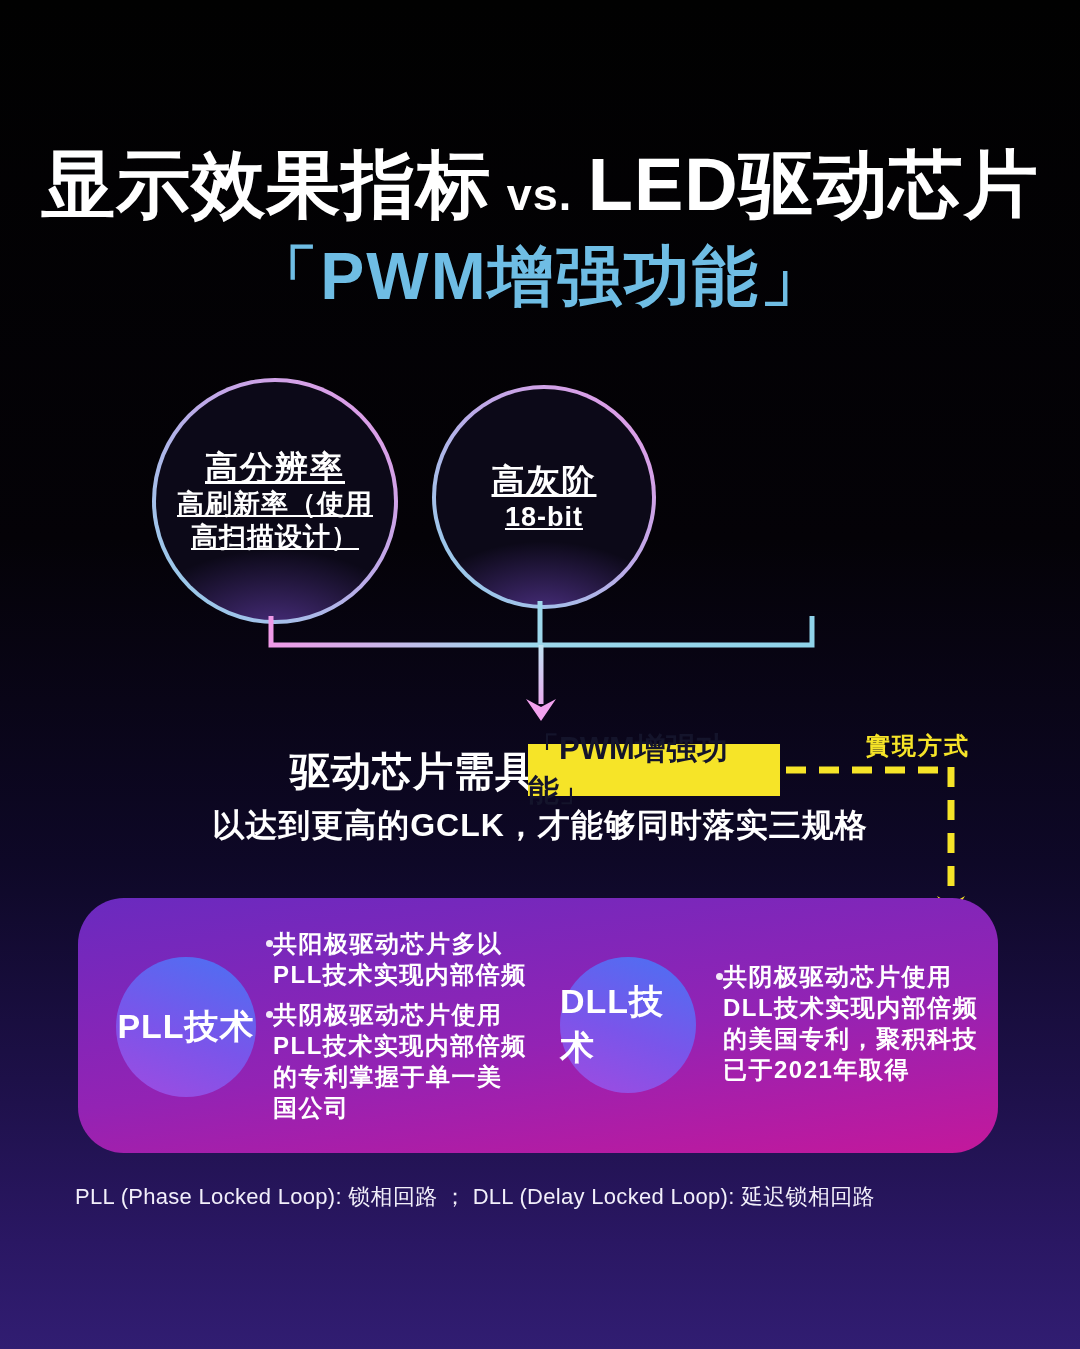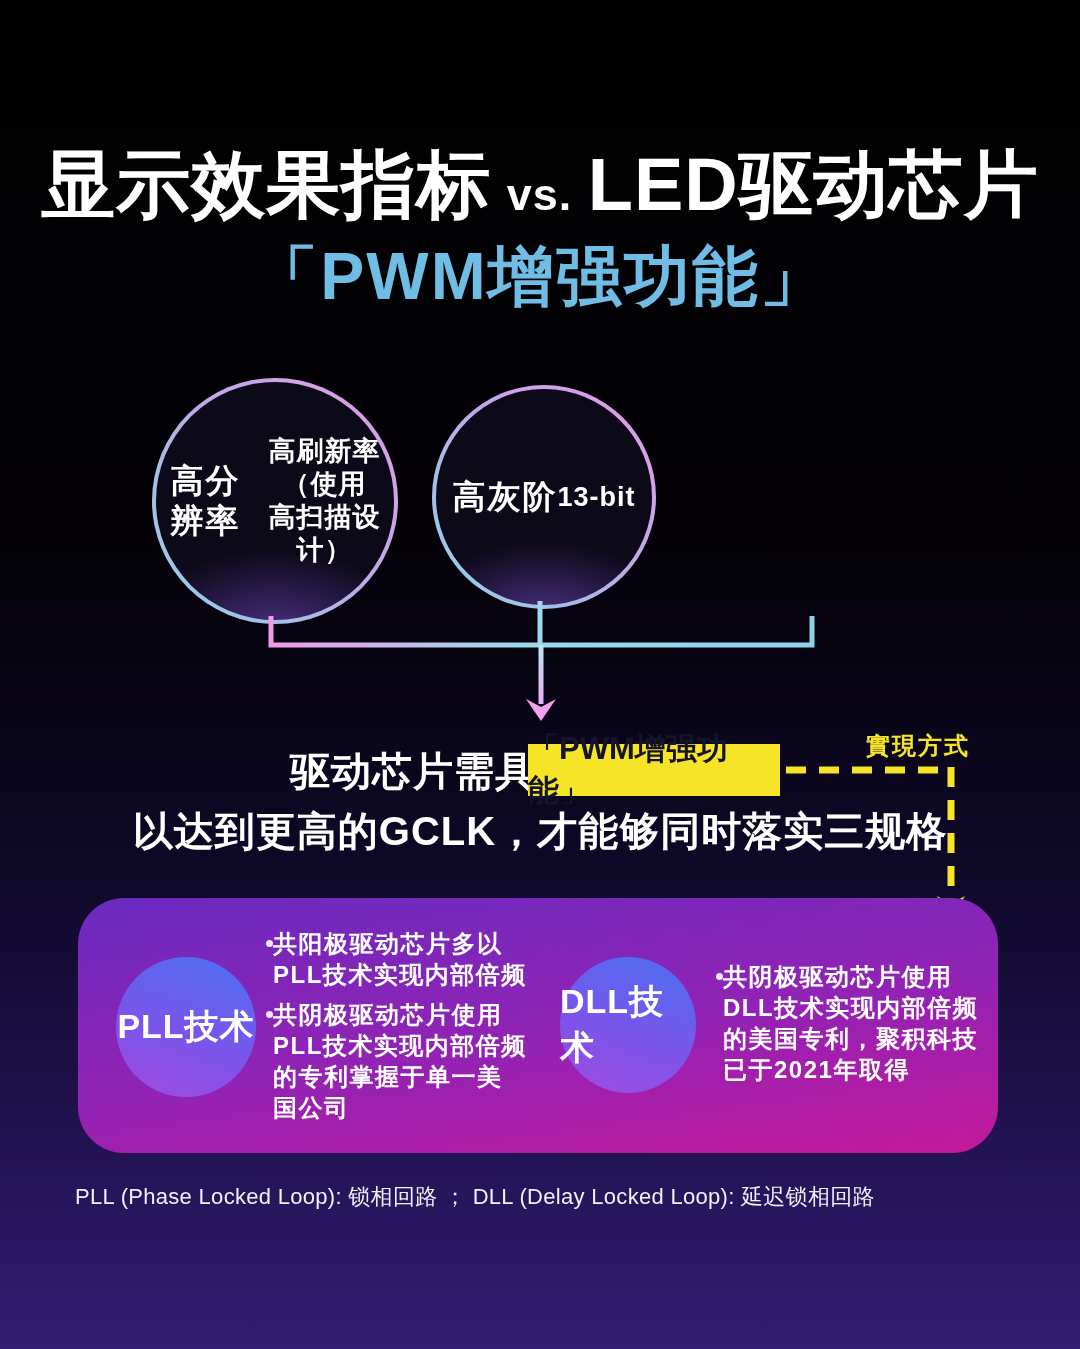--- a/index.html
+++ b/index.html
@@ -14,35 +14,35 @@
     font-weight:700;letter-spacing:1px;line-height:78px;}
   .title-l1 .big{font-size:74px;}
   .title-l1 .vs{font-size:45px;padding:0 10px;}
   .title-l2{top:240px;left:0;width:1080px;text-align:center;font-size:66px;font-weight:700;
     letter-spacing:2px;line-height:72px;}
   
   .mcircle{border-radius:50%;padding:4px;
     background:linear-gradient(45deg,#8fd3ea 0%,#bda9e8 55%,#e89ae6 100%);}
   .mcircle .inner{width:100%;height:100%;border-radius:50%;box-sizing:border-box;
     background:radial-gradient(85% 52% at 50% 108%,rgba(126,78,214,.58),rgba(12,9,24,0) 72%),#0c0918;
-    display:flex;flex-direction:row;align-items:center;justify-content:center;text-align:center;}
+    display:flex;flex-direction:column;align-items:center;justify-content:center;text-align:center;text-decoration:underline;}
   .mname{font-size:33px;font-weight:700;letter-spacing:2px;line-height:40px;}
   .mdetail{font-size:27px;font-weight:700;letter-spacing:1px;line-height:33px;white-space:pre-line;}
   .c1{left:152px;top:378px;width:238px;height:238px;}
   .c2{left:432px;top:385px;width:216px;height:216px;}
   .c3{left:692px;top:378px;width:238px;height:238px;}
   
   .overlay{left:0;top:0;width:1080px;height:1349px;pointer-events:none;}
   
   .req-prefix{left:290px;top:744px;height:52px;line-height:54px;font-size:40px;font-weight:700;letter-spacing:1px;}
   .req-box{left:528px;top:744px;width:252px;height:52px;background:#f6e428;
     display:flex;align-items:center;justify-content:center;}
   .req-box span{font-size:31px;font-weight:700;color:#14142b;letter-spacing:0;}
   .impl-label{left:866px;top:730px;font-size:24px;font-weight:700;color:#f6e428;letter-spacing:2px;}
-  .req-sub{left:0;top:804px;width:1080px;text-align:center;font-size:40px;font-weight:700;letter-spacing:1px;}
+  .req-sub{left:0;top:804px;width:1080px;text-align:center;font-size:32px;font-weight:700;letter-spacing:1px;}
   
   .panel{left:78px;top:898px;width:920px;height:255px;border-radius:46px;
     background:linear-gradient(172deg,#6a2abf 0%,#9323b4 55%,#c4189b 100%);}
   .tcircle{border-radius:50%;display:flex;align-items:center;justify-content:center;
     background:linear-gradient(200deg,#4f6ef2 5%,#7a55ea 55%,#a04be0 100%);}
   .tcircle span{font-size:34px;font-weight:700;letter-spacing:1px;}
   .pll-circle{left:108px;top:957px;width:140px;height:140px;margin-left:8px;}
   .dll-circle{left:560px;top:957px;width:136px;height:136px;}
   .bullets{display:flex;flex-direction:column;gap:9px;}
   .bullet{display:flex;}
@@ -68,21 +68,21 @@
   <div class="abs mcircle c1">
     <div class="inner">
       <div class="mname">高分辨率</div>
       <div class="mdetail">高刷新率（使用
 高扫描设计）</div>
     </div>
   </div>
   <div class="abs mcircle c2">
     <div class="inner">
       <div class="mname">高灰阶</div>
-      <div class="mdetail">13-bit</div>
+      <div class="mdetail">18-bit</div>
     </div>
   </div>
 
   <svg class="abs overlay" viewBox="0 0 1080 1349">
     <defs>
       <linearGradient id="gHoriz" x1="271" y1="0" x2="812" y2="0" gradientUnits="userSpaceOnUse">
         <stop offset="0" stop-color="#f09ae8"></stop>
         <stop offset="0.45" stop-color="#9ed8ec"></stop>
         <stop offset="1" stop-color="#8fd3ea"></stop>
       </linearGradient>

